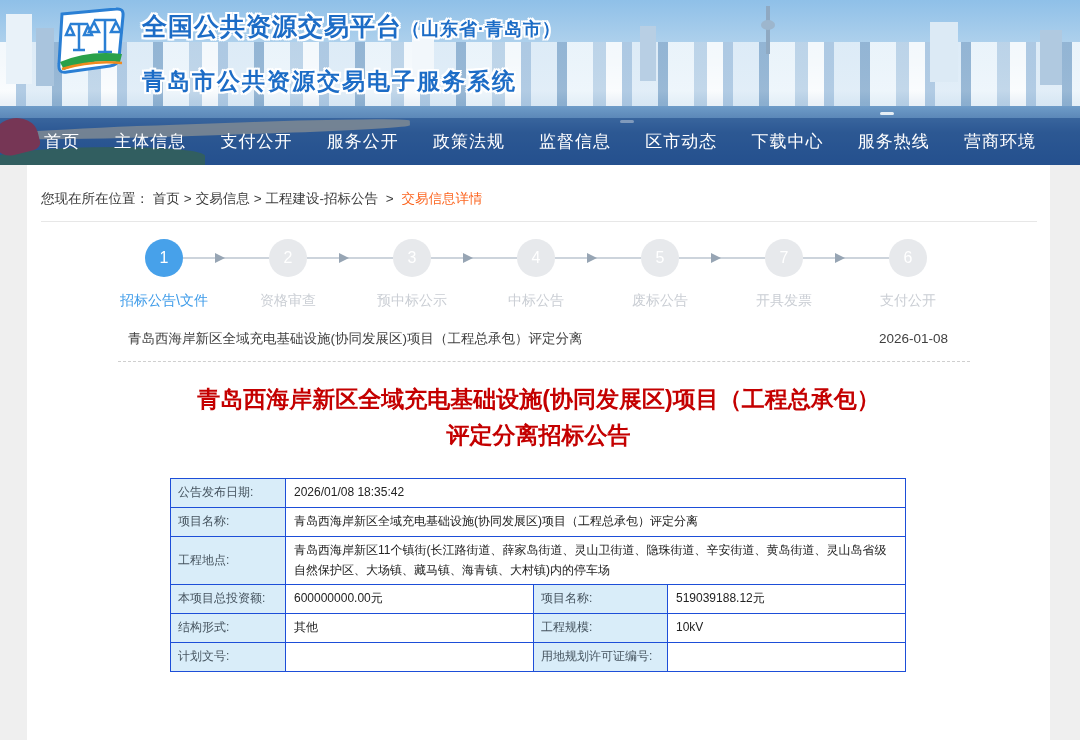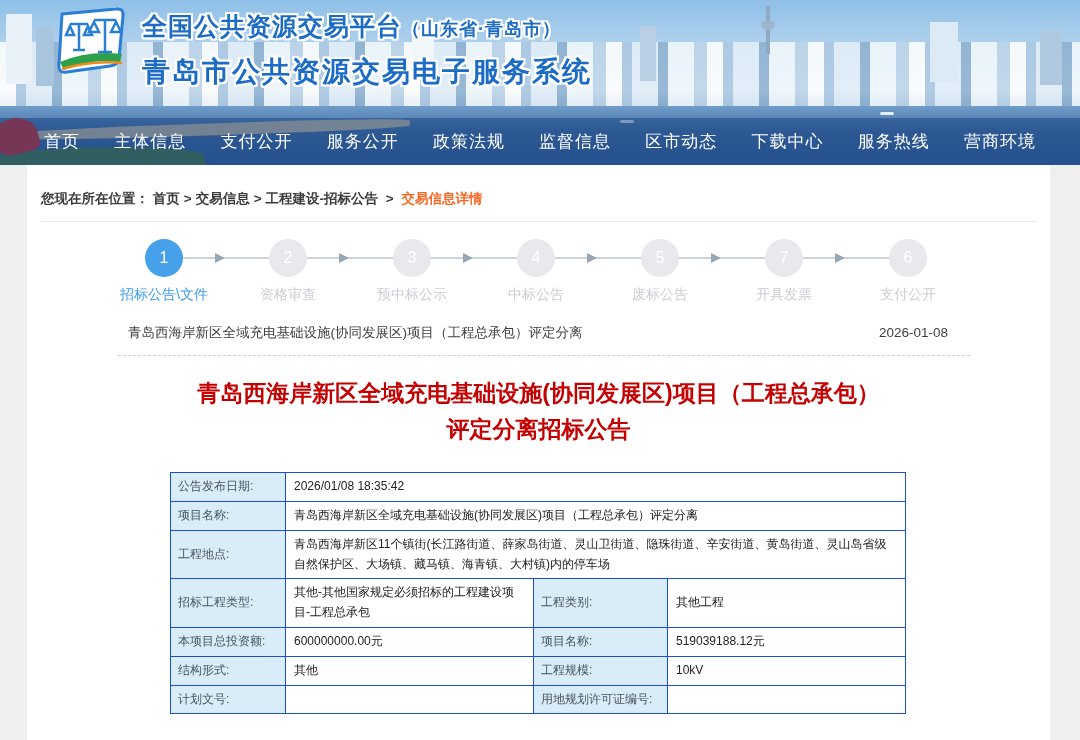--- a/index.html
+++ b/index.html
@@ -25,44 +25,44 @@
     background:#d22f2f; border-radius:58% 68% 25% 45%; transform:rotate(-14deg); }
   .boat { position:absolute; width:14px; height:3px; background:#f4f8fb; border-radius:2px; opacity:.9; }
 
   .brand { position:absolute; left:50px; top:6px; display:flex; align-items:flex-start; gap:12px; }
   .brand-titles { padding-top:4px; }
   .outline-txt { color:#1c6cc6; font-weight:bold;
     text-shadow:-2px -2px 0 #fff,2px -2px 0 #fff,-2px 2px 0 #fff,2px 2px 0 #fff,
                  0 -2px 0 #fff,0 2px 0 #fff,-2px 0 0 #fff,2px 0 0 #fff; }
   .t1 { font-size:25px; letter-spacing:1px; }
   .t1-sub { font-size:18px; }
-  .t2 { font-size:28px; margin-top:10px; letter-spacing:2px; }
+  .t2 { font-size:23px; margin-top:23px; letter-spacing:2px; }
 
   .topnav { position:absolute; left:0; top:118px; width:1080px; height:47px;
     background:rgba(18,62,128,.48); display:flex; align-items:center;
     justify-content:space-between; padding:0 44px; }
   .nav-item { color:#ffffff; font-size:17px; letter-spacing:1px; cursor:pointer; white-space:nowrap; }
 
   
   .page { width:1080px; height:575px; background:#efefef; padding:0 30px 0 27px; }
   .card { width:1023px; height:100%; background:#ffffff; overflow:hidden; }
 
-  .breadcrumb { padding:25px 11px 0 14px; font-size:13.5px; color:#3c3c3c;font-weight:bold; }
+  .breadcrumb { padding:25px 11px 0 14px; font-size:13.5px; color:#3c3c3c; }
   .breadcrumb a { color:#3c3c3c; text-decoration:none; cursor:pointer; }
   .crumb-sep { margin:0 4px; color:#3c3c3c; }
   .crumb-current { color:#fc6621; }
   .divider { margin:13px 13px 0 14px; border-top:1px solid #e7e7e7; }
 
   
   .steps { margin:17px 0 0 75px; display:flex; }
   .step { position:relative; width:124px; text-align:center; cursor:pointer; }
   .step-circle { width:38px; height:38px; border-radius:50%; margin:0 auto;
     background:#e7e9ec; color:#ffffff; font-size:16px; line-height:38px; text-align:center; }
   .step.active .step-circle { background:#47a1ea; }
-  .step-label { margin-top:9px; font-size:14px; color:#caced4; white-space:nowrap; }
+  .step-label { margin-top:15px; font-size:14px; color:#caced4; white-space:nowrap; }
   .step.active .step-label { color:#3d9be9; }
   .connector { position:absolute; top:18px; left:81px; width:86px; height:2px; background:#cdd4dc; }
   .connector::after { content:""; position:absolute; left:32px; top:-4px; width:0; height:0;
     border-left:10px solid #97a5b4; border-top:5px solid transparent; border-bottom:5px solid transparent; }
 
   
   .listing { margin:15px 80px 0 91px; padding:5px 22px 13px 10px;
     border-bottom:1px dashed #cfcfcf; display:flex; justify-content:space-between;
     align-items:baseline; font-size:13.5px; color:#3f3f3f; }
   .listing-title { color:#3f3f3f; text-decoration:none; cursor:pointer; }
@@ -208,26 +208,20 @@
           </tr>
           <tr>
             <td class="cell-label">项目名称:</td>
             <td class="cell-value" colspan="3">青岛西海岸新区全域充电基础设施(协同发展区)项目（工程总承包）评定分离</td>
           </tr>
           <tr>
             <td class="cell-label">工程地点:</td>
             <td class="cell-value" colspan="3">青岛西海岸新区11个镇街(长江路街道、薛家岛街道、灵山卫街道、隐珠街道、辛安街道、黄岛街道、灵山岛省级自然保护区、大场镇、藏马镇、海青镇、大村镇)内的停车场</td>
           </tr>
           <tr>
-            <td class="cell-label">招标工程类型:</td>
-            <td class="cell-value">其他-其他国家规定必须招标的工程建设项目-工程总承包</td>
-            <td class="cell-label">工程类别:</td>
-            <td class="cell-value">其他工程</td>
-          </tr>
-          <tr>
             <td class="cell-label">本项目总投资额:</td>
             <td class="cell-value">600000000.00元</td>
             <td class="cell-label">项目名称:</td>
             <td class="cell-value">519039188.12元</td>
           </tr>
           <tr>
             <td class="cell-label">结构形式:</td>
             <td class="cell-value">其他</td>
             <td class="cell-label">工程规模:</td>
             <td class="cell-value">10kV</td>

